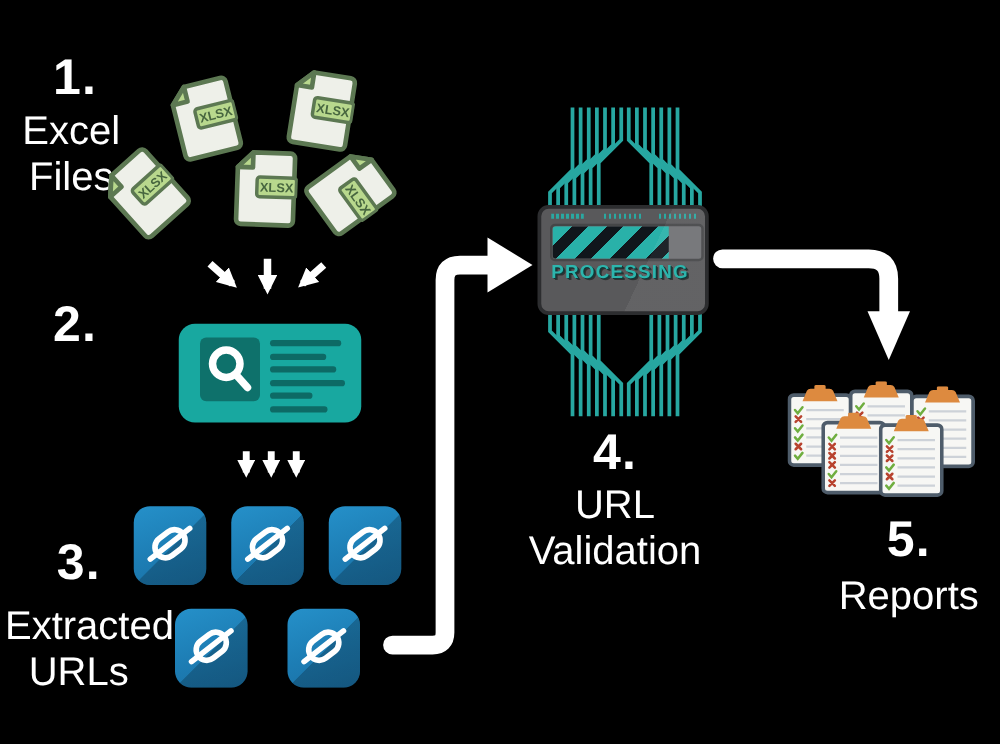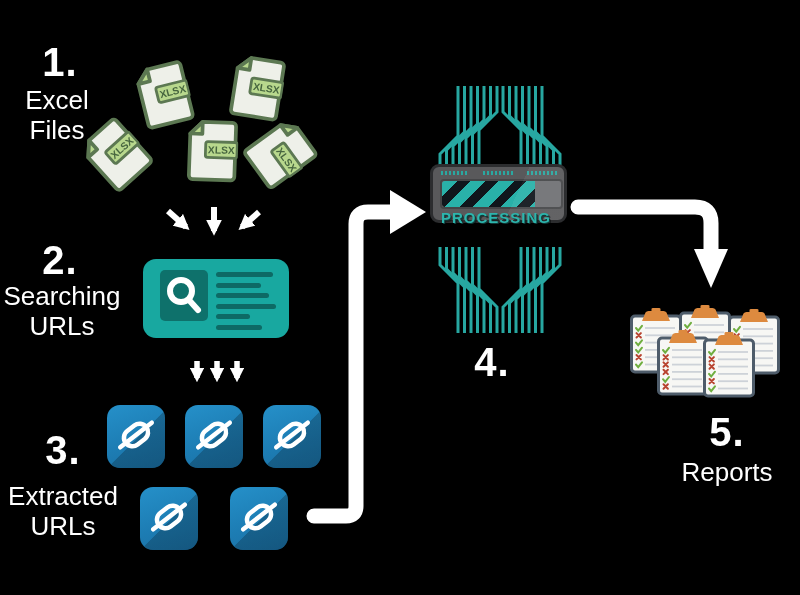--- a/index.html
+++ b/index.html
@@ -1,35 +1,35 @@
 <!DOCTYPE html>
 <html><head>
 <meta charset="utf-8">
 <style>
   html,body{margin:0;padding:0;background:#000;}
   #canvas{position:relative;width:800px;height:595px;background:#000;overflow:hidden;
           font-family:"Liberation Sans", sans-serif;}
   .abs{position:absolute;}
   .step-num{position:absolute;color:#fff;font-size:40px;font-weight:700;text-align:center;letter-spacing:1px;}
-  .step-label{position:absolute;color:#fff;font-size:26px;font-weight:400;text-align:center;line-height:1.15;}
+  .step-label{position:absolute;color:#fff;font-size:32px;font-weight:400;text-align:center;line-height:1.15;}
   
   #search-card{position:absolute;left:143px;top:259px;width:146px;height:79px;
                background:#18a8a0;border-radius:13px;}
   #search-icon-box{position:absolute;left:17px;top:11px;width:48px;height:51px;
                background:#0e716b;border-radius:5px;}
   #search-lines{position:absolute;left:73px;top:13px;}
   .s-line{height:5px;border-radius:2.5px;background:#0d6a65;margin-bottom:5.5px;}
   
   .link-tile{position:absolute;width:58px;height:63px;border-radius:13px;
              background:linear-gradient(160deg,#2590c9 0%,#1d7db4 55%,#1a6fa3 100%);overflow:hidden;}
   .link-tile::after{content:"";position:absolute;inset:0;border-radius:13px;
              background:linear-gradient(135deg,rgba(0,0,0,0) 52%,rgba(0,0,0,0.22) 52.5%);}
   .link-tile svg{position:relative;z-index:2;}
   
-  #chip-body{position:absolute;left:430px;top:164px;width:137px;height:59px;
+  #chip-body{position:absolute;left:430px;top:164px;width:137px;height:88px;
              background:#59595b;border:3px solid #2c2d2f;border-radius:9px;box-sizing:border-box;}
   #chip-body::after{content:"";position:absolute;inset:0;border-radius:6px;
              background:linear-gradient(115deg,rgba(255,255,255,0) 62%,rgba(255,255,255,0.06) 62%);}
   .chip-mark{position:absolute;top:4px;height:4px;
              background:repeating-linear-gradient(90deg,#2aa8a1 0 2px,transparent 2px 4px);}
   #chip-progress{position:absolute;left:7px;top:12px;width:119px;height:26px;background:#707174;
              border:2px solid #454648;border-radius:4px;overflow:hidden;}
   #chip-progress-fill{height:100%;border-radius:3px 0 0 3px;
              background:repeating-linear-gradient(135deg,#29b1a9 0 11px,#10161c 11px 20px);}
   #processing-label{position:absolute;left:8px;top:42px;font-size:15px;font-weight:700;
@@ -93,21 +93,20 @@
       <marker id="ah" viewBox="0 0 10 10" refX="7" refY="5" markerWidth="2.6" markerHeight="2.6" orient="auto-start-reverse">
         <path d="M0,0 L10,5 L0,10 z" fill="#fff"></path>
       </marker>
     </defs>
     <line x1="10" y1="8" x2="28" y2="24" stroke="#fff" stroke-width="6" marker-end="url(#ah)"></line>
     <line x1="56" y1="4" x2="56" y2="28" stroke="#fff" stroke-width="6" marker-end="url(#ah)"></line>
     <line x1="101" y1="9" x2="84" y2="24" stroke="#fff" stroke-width="6" marker-end="url(#ah)"></line>
   </svg>
 
   <div class="step-num" style="left:20px;top:238px;width:80px;">2.</div>
-  <div class="step-label" style="left:0px;top:282px;width:124px;">Searching URLs</div>
 
   <div id="search-card">
     <div id="search-icon-box">
       <svg width="48" height="51" viewBox="0 0 48 51">
         <circle cx="21" cy="21" r="11" fill="none" stroke="#fff" stroke-width="6"></circle>
         <line x1="29" y1="30" x2="38" y2="40" stroke="#fff" stroke-width="6" stroke-linecap="round"></line>
       </svg>
     </div>
     <div id="search-lines">
         <div class="s-line" style="width: 57px;"></div>
@@ -213,20 +212,21 @@
     <div class="chip-mark" style="left:8px;width:26px;"></div>
     <div class="chip-mark" style="left:50px;width:30px;"></div>
     <div class="chip-mark" style="left:94px;width:32px;"></div>
     <div id="chip-progress">
       <div id="chip-progress-fill" style="width: 78%;"></div>
     </div>
     <div id="processing-label">PROCESSING</div>
   </div>
 
   <div class="step-num" style="left:452px;top:340px;width:80px;">4.</div>
+  <div class="step-label" style="left:392px;top:385px;width:200px;">URL Validation</div>
 
   <svg class="abs" style="left:570px;top:195px;" width="170" height="105">
     <path d="M8,12 H125 Q141,12 141,28 V56" fill="none" stroke="#fff" stroke-width="15" stroke-linecap="round"></path>
     <polygon points="124,54 158,54 141,93" fill="#fff"></polygon>
   </svg>
 
   <div id="reports-group" class="abs">
       <div class="abs" style="left: 630px; top: 308px;">
         <svg width="52" height="66" viewBox="0 0 52 66">
           <rect x="1.5" y="8" width="49" height="56" rx="3.5" fill="#f7f7f4" stroke="#4e5c6a" stroke-width="3"></rect>

